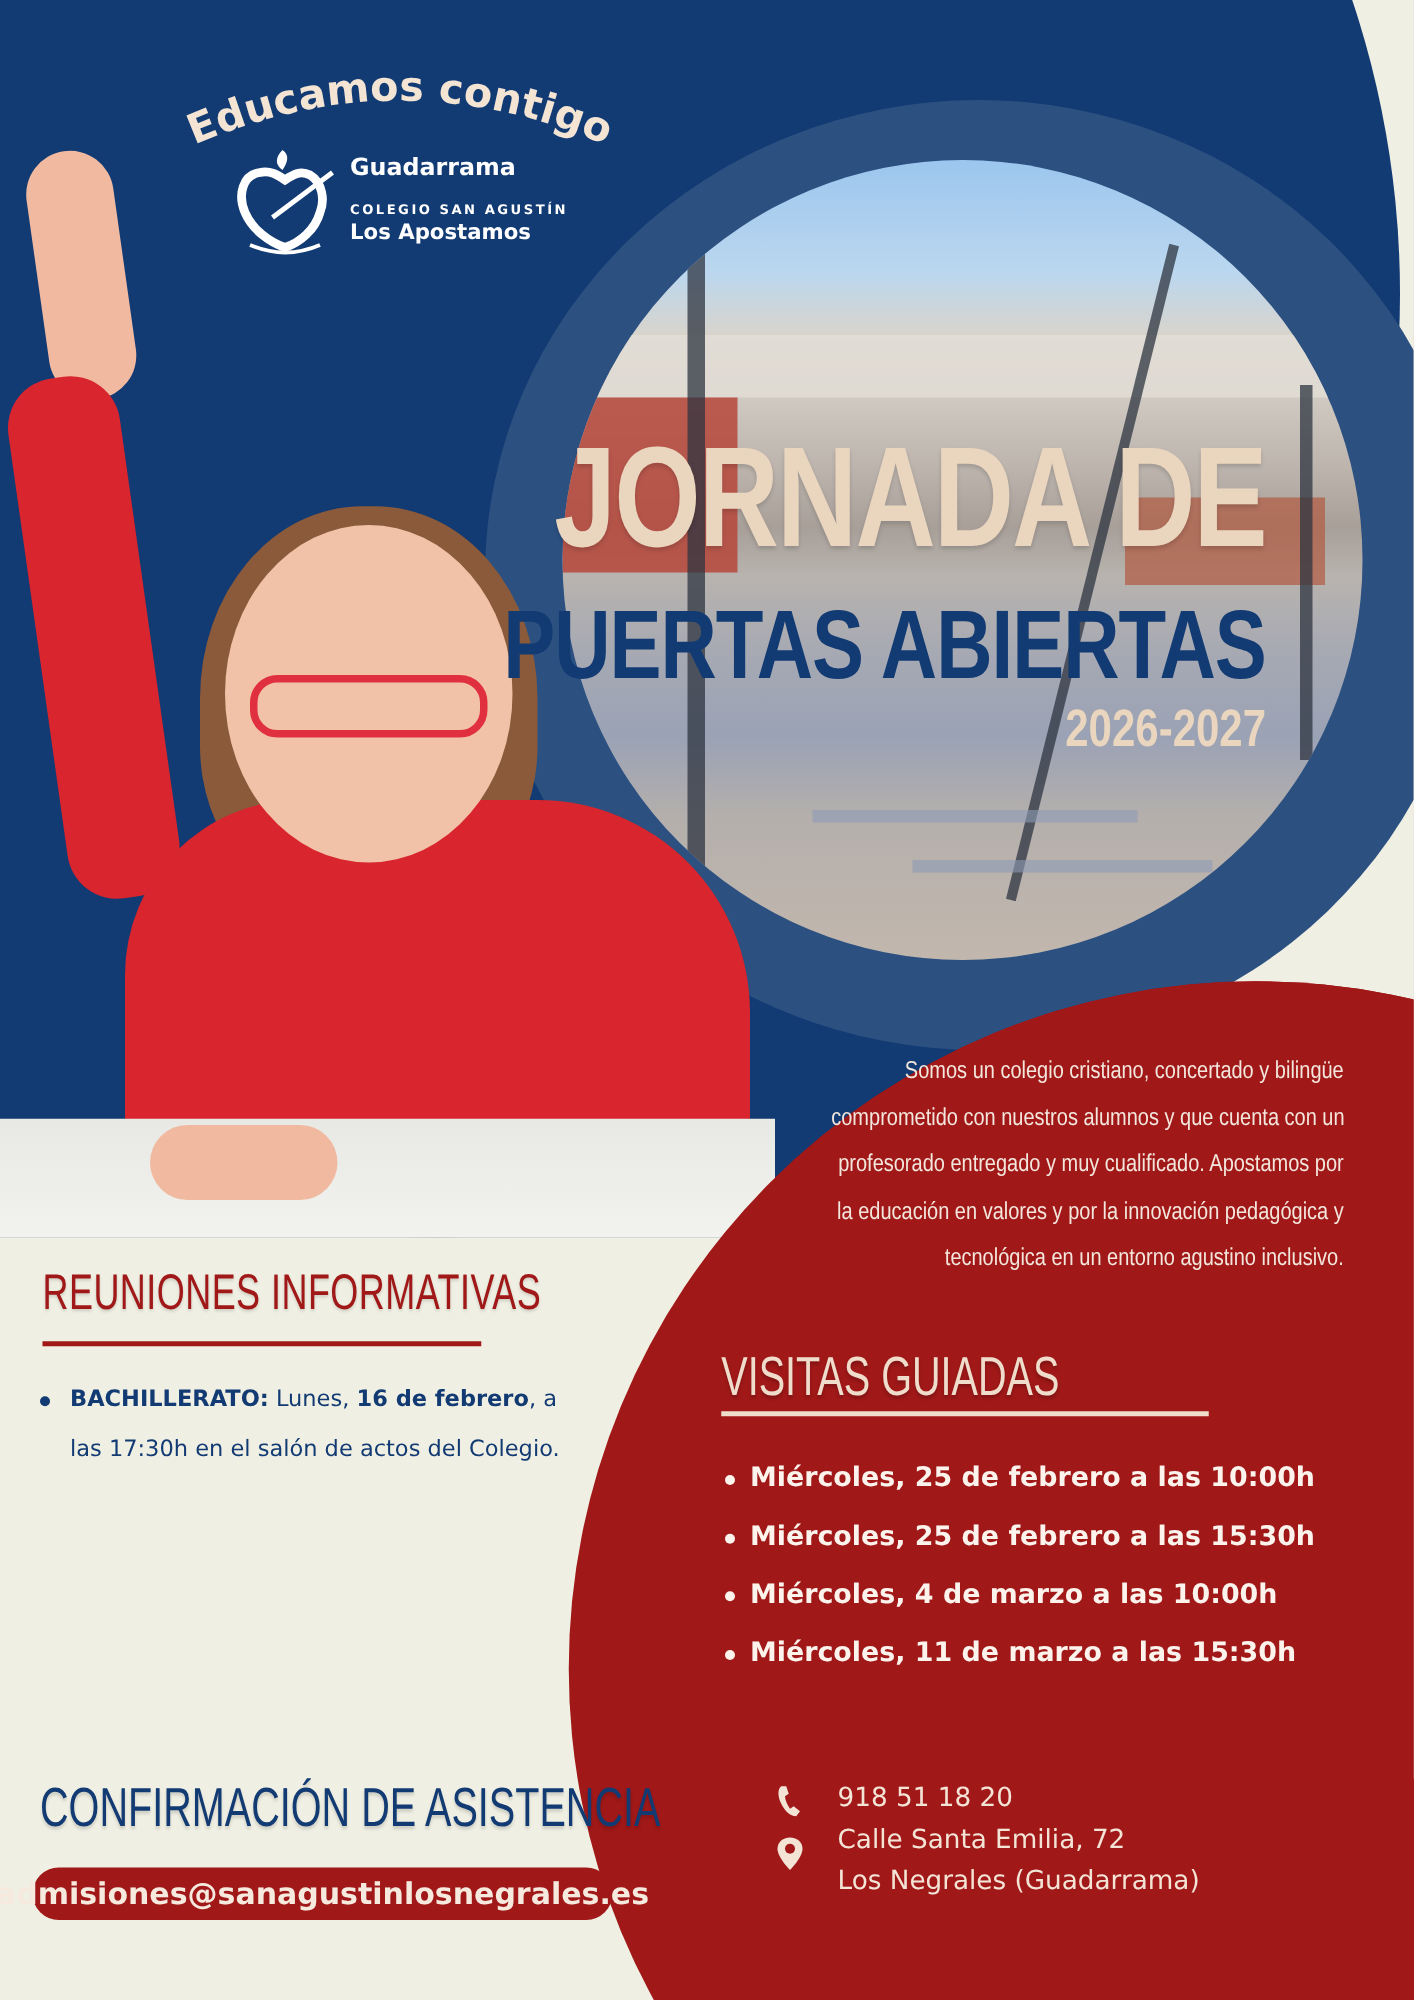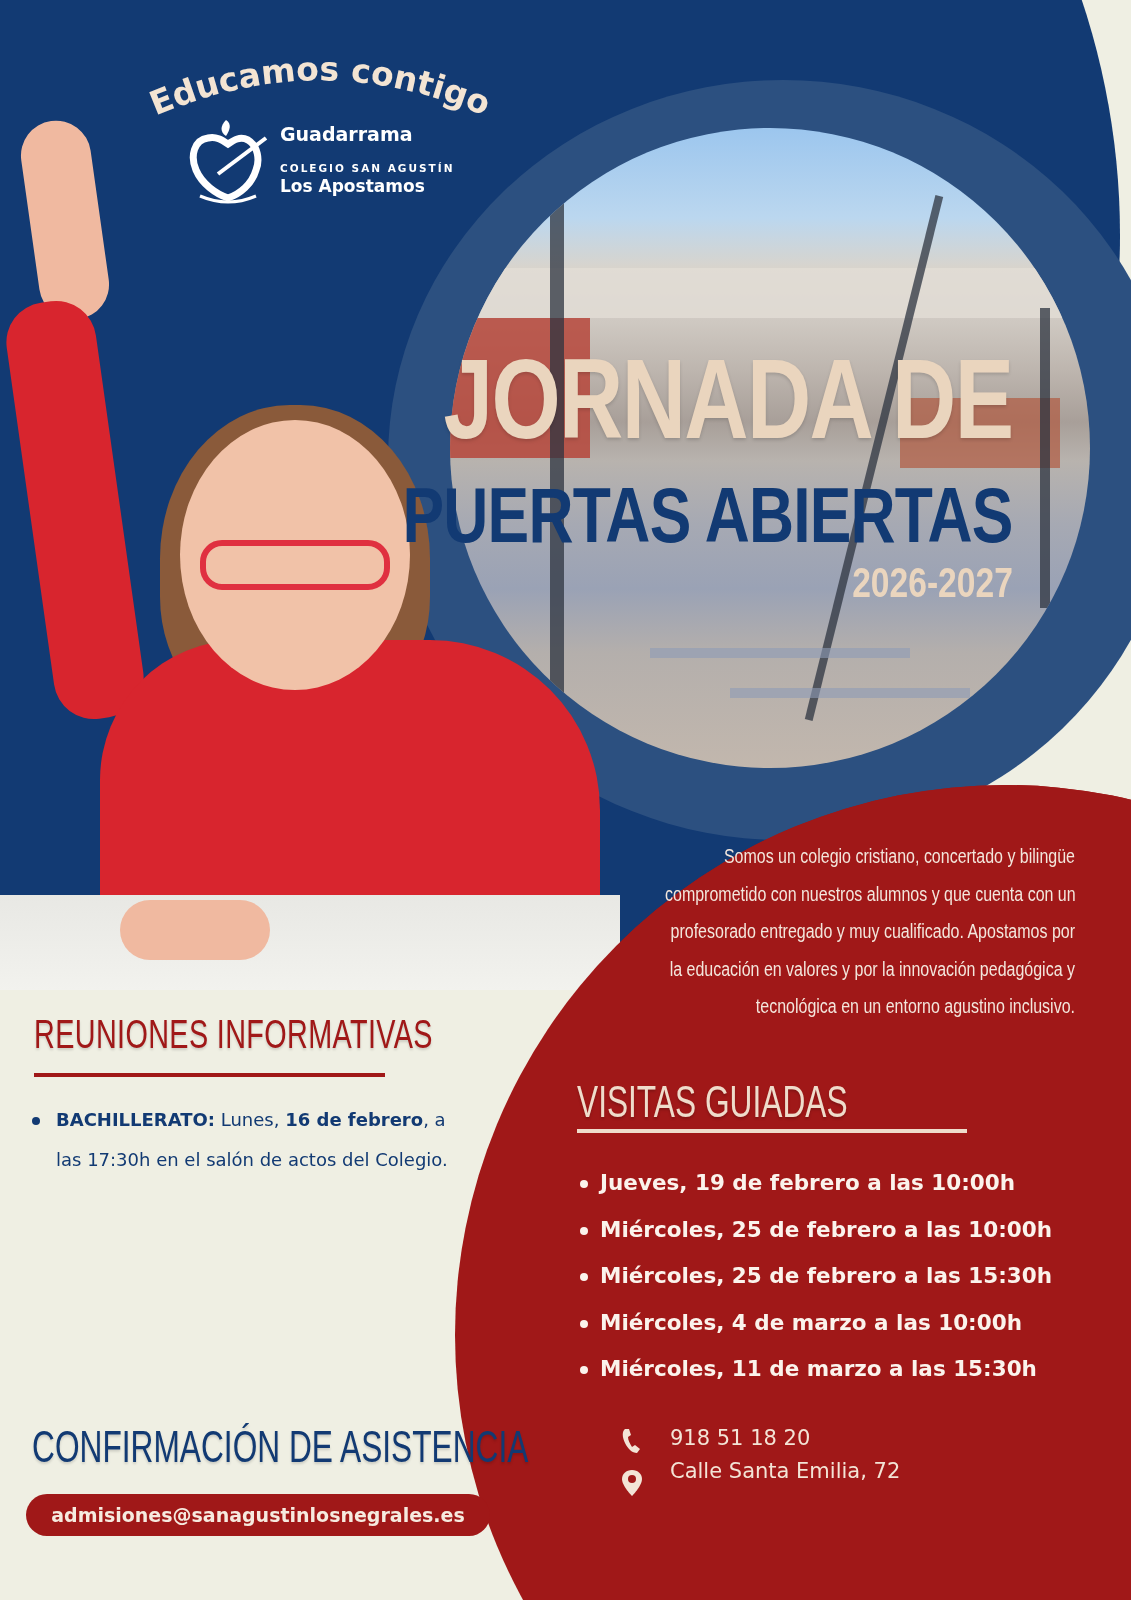--- a/index.html
+++ b/index.html
@@ -106,21 +106,21 @@
     .reu-item + .reu-item { margin-top: 25px; }
 
     .sec-title-blue {
       position: absolute; left: 32px; top: 1425px;
       font-family: "Liberation Sans", sans-serif; font-size: 44px; color: #123A73; line-height: 1;
       transform: scaleX(0.72); transform-origin: left top; white-space: nowrap;
       text-shadow: 0 2px 3px rgba(0,0,0,.15);
     }
     .email-pill {
       position: absolute; left: 26px; top: 1494px; width: 464px; height: 42px; border-radius: 21px;
-      background: #A01818; color: #F6EADF; font-weight: 700; font-size: 19px;
+      background: #A01818; color: #F6EADF; font-weight: 700; font-size: 24px;
       display: flex; align-items: center; justify-content: center; white-space: nowrap;
     }
 
     
     .sec-title-cream {
       position: absolute; left: 577px; top: 1080px;
       font-family: "Liberation Sans", sans-serif; font-size: 44px; color: #EFDCCB; line-height: 1;
       transform: scaleX(0.72); transform-origin: left top; white-space: nowrap;
       text-shadow: 0 2px 3px rgba(0,0,0,.2);
     }
@@ -216,21 +216,20 @@
       <b>BACHILLERATO:</b><span> Lunes, </span><b>16 de febrero</b><span>, a las 17:30h en el salón de actos del Colegio.</span>
     </div>
   </div>
 
   <div class="sec-title-blue">CONFIRMACIÓN DE ASISTENCIA</div>
   <a class="email-pill">admisiones@sanagustinlosnegrales.es</a>
 
   <div class="sec-title-cream">VISITAS GUIADAS</div>
   <div class="rule-cream"></div>
   <div class="vis-list">
-    <div class="vis-item"><span class="dot"></span><span>Jueves, 19 de febrero a las 10:00h</span></div>
     <div class="vis-item"><span class="dot"></span><span>Miércoles, 25 de febrero a las 10:00h</span></div>
     <div class="vis-item"><span class="dot"></span><span>Miércoles, 25 de febrero a las 15:30h</span></div>
     <div class="vis-item"><span class="dot"></span><span>Miércoles, 4 de marzo a las 10:00h</span></div>
     <div class="vis-item"><span class="dot"></span><span>Miércoles, 11 de marzo a las 15:30h</span></div>
   </div>
 
   <div class="contact">
     <div class="row">
       <span class="ic">
         <svg viewBox="0 0 24 28">
@@ -241,17 +240,18 @@
     </div>
     <div class="row">
       <span class="ic" style="padding-top:14px">
         <svg viewBox="0 0 24 28">
             <path d="M12 1 C6 1 2 5 2 10 C2 17 12 27 12 27 C12 27 22 17 22 10 C22 5 18 1 12 1 Z" fill="#F3E4D6"></path>
             <circle cx="12" cy="10" r="4" fill="#A01818"></circle>
           </svg>
       </span>
       <span>
         <span style="display:block">Calle Santa Emilia, 72</span>
+        <span style="display:block">Los Negrales (Guadarrama)</span>
       </span>
     </div>
   </div>
 
 </div>
 
 </body></html>

